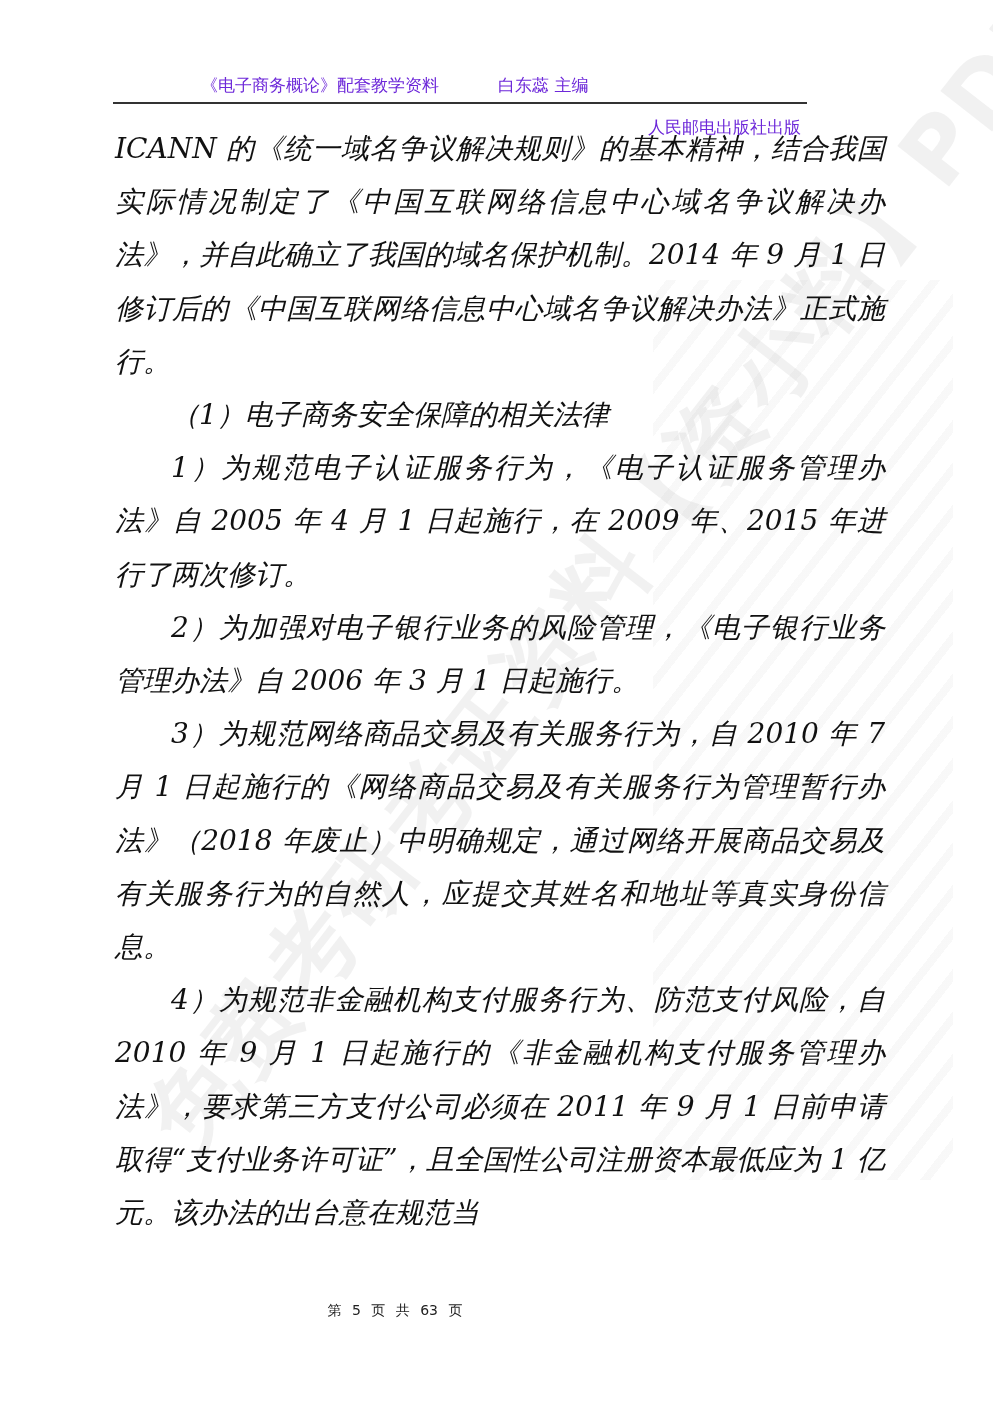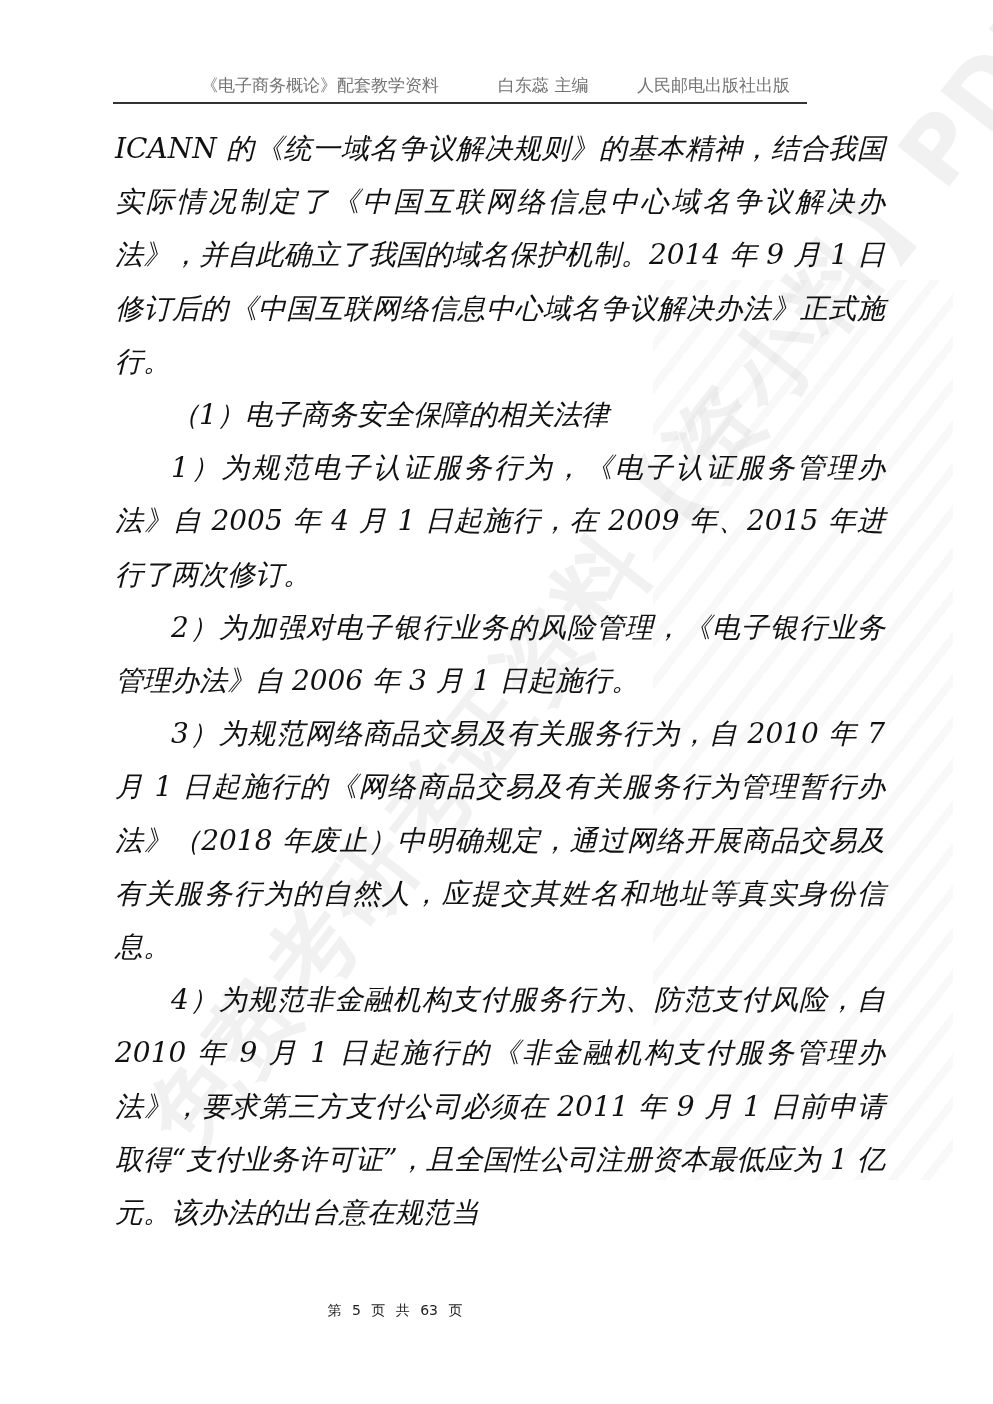--- a/index.html
+++ b/index.html
@@ -22,30 +22,30 @@
     background: #ffffff;
   }
   .header {
     position: absolute;
     left: 113px;
     top: 70px;
     width: 694px;
     height: 32px;
     border-bottom: 2px solid #333333;
     font-size: 17px;
-    color: #737373;
+    color: #6d28d9;
   }
   .header span {
     position: absolute;
     top: 4px;
     white-space: nowrap;
   }
   .h-title { left: 88px; }
   .h-editor { left: 385px; }
-  .h-publisher { left: 524px; }
+  .h-publisher { left: 535px; margin-top: 42px; }
 
   .body-text {
     position: absolute;
     left: 115px;
     top: 122px;
     width: 770px;
     font-size: 28px;
     line-height: 53.2px;
     text-align: justify;
     z-index: 2;

